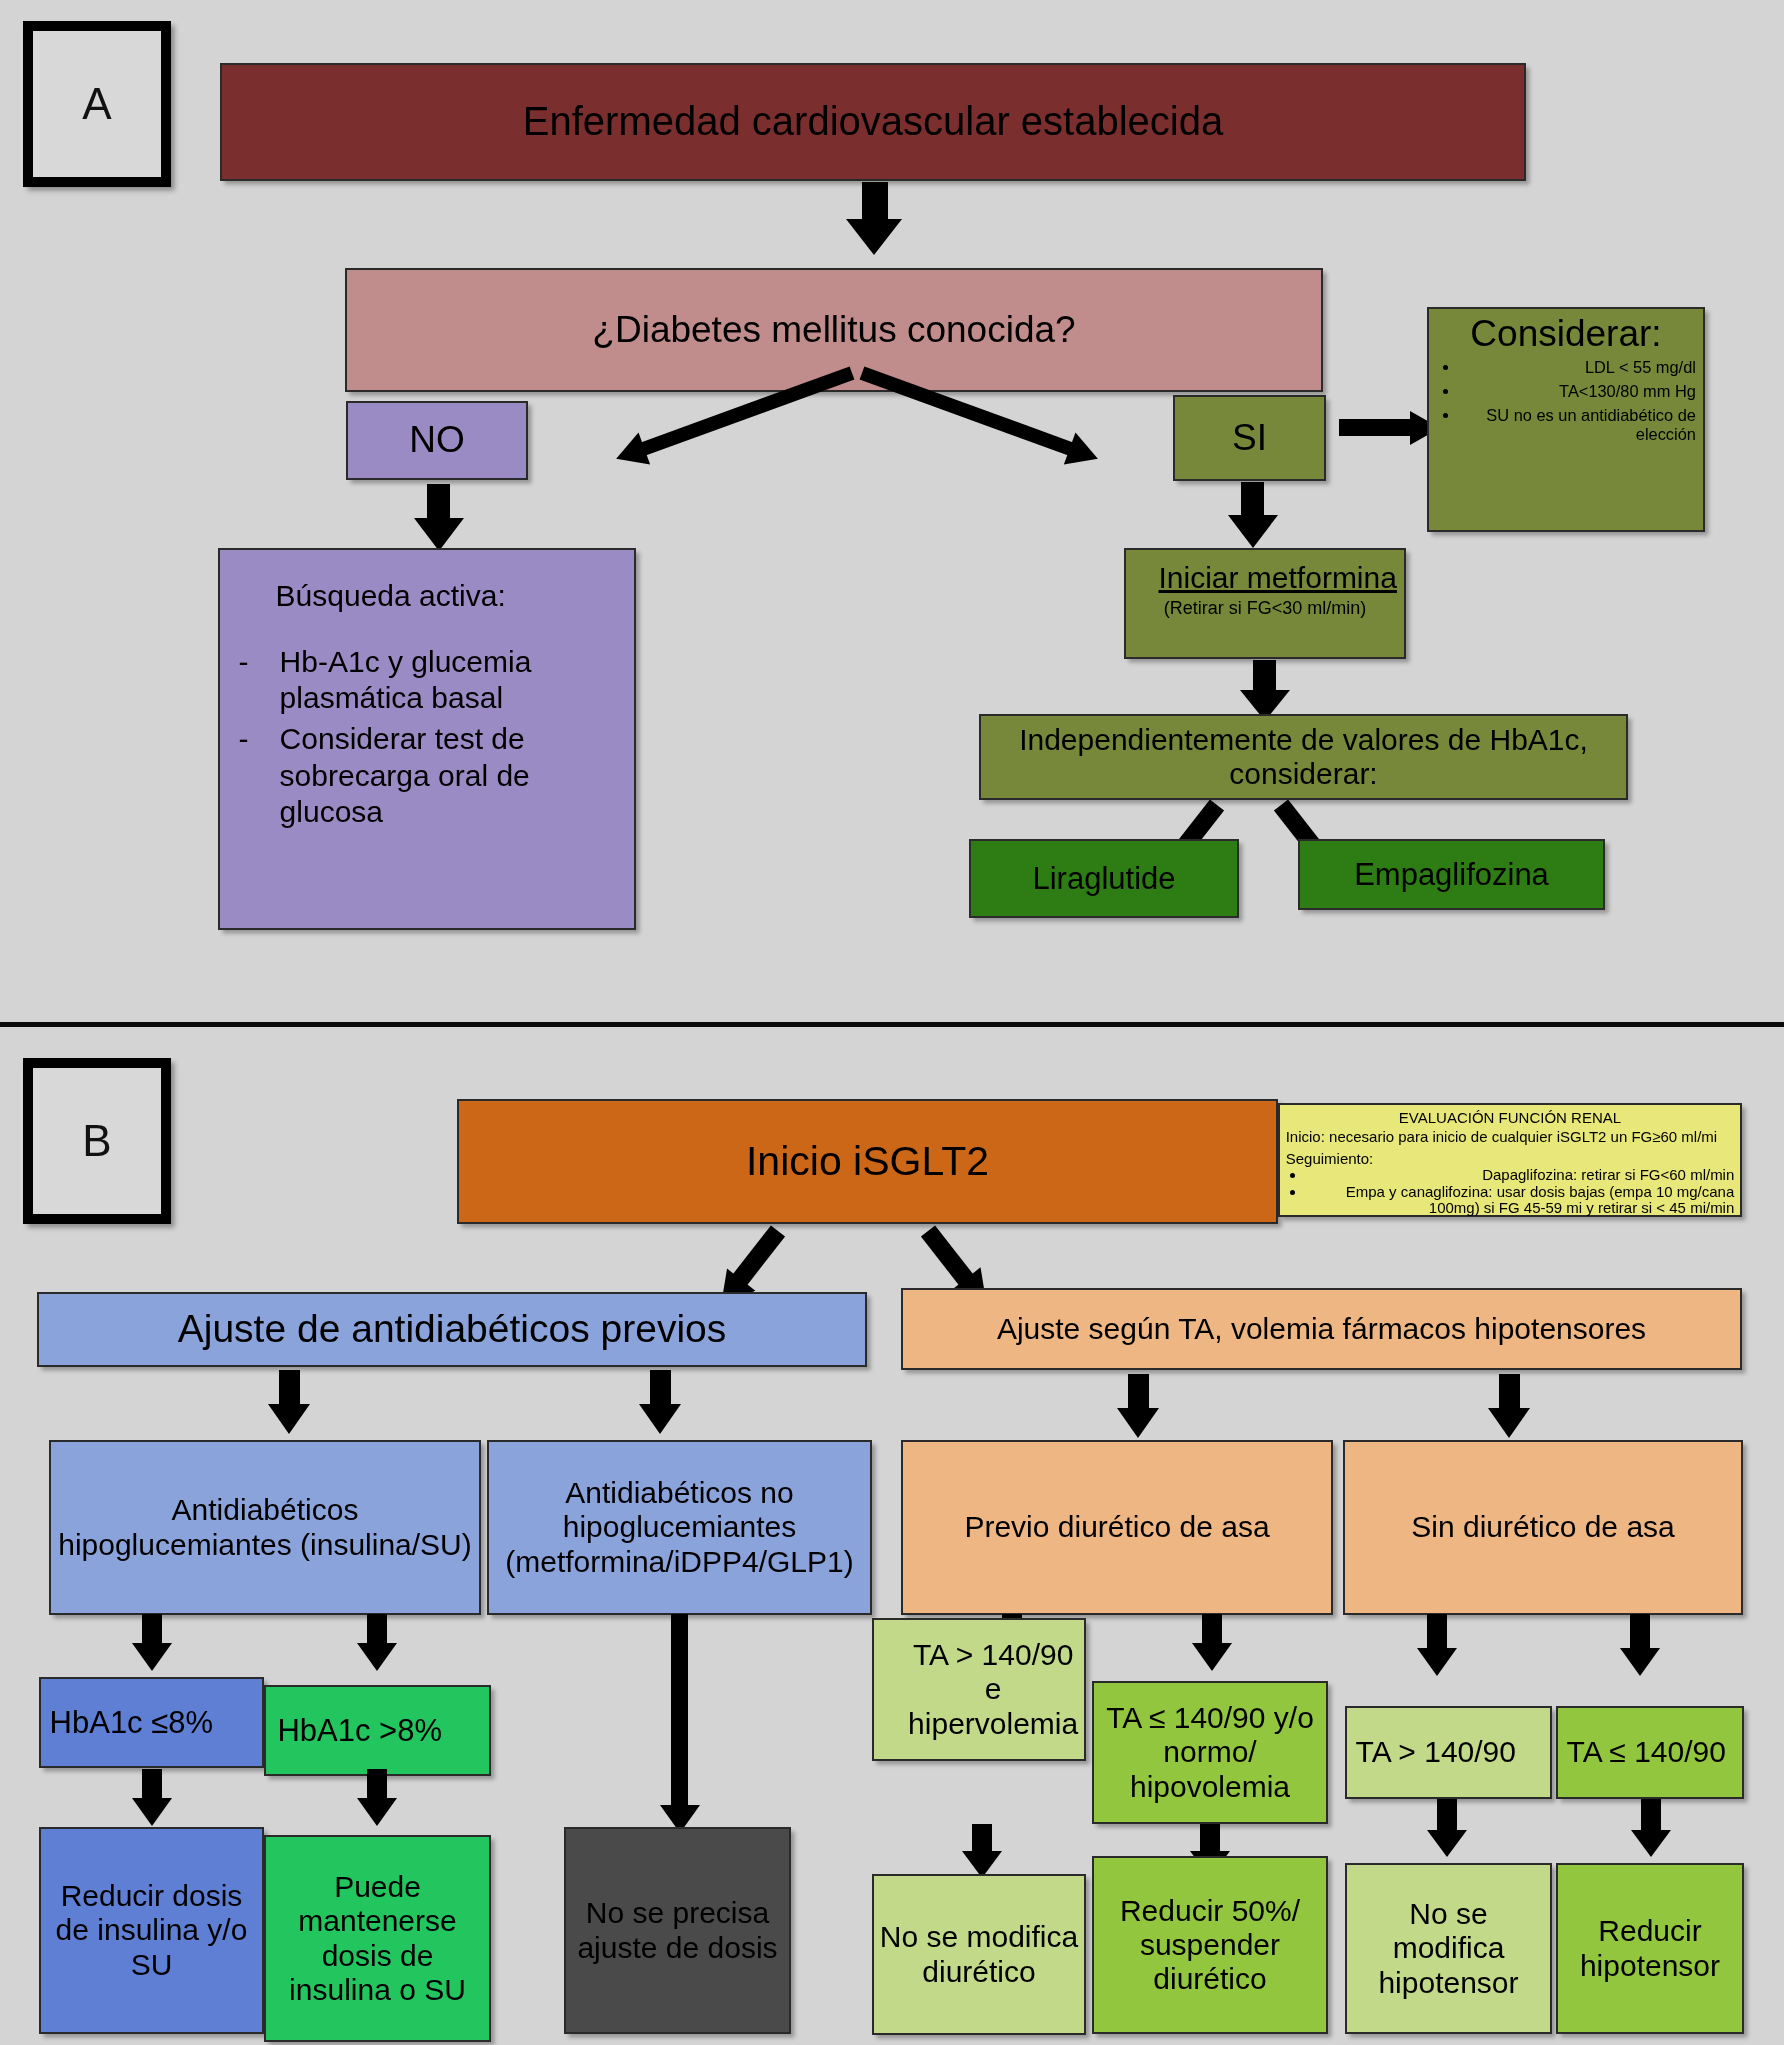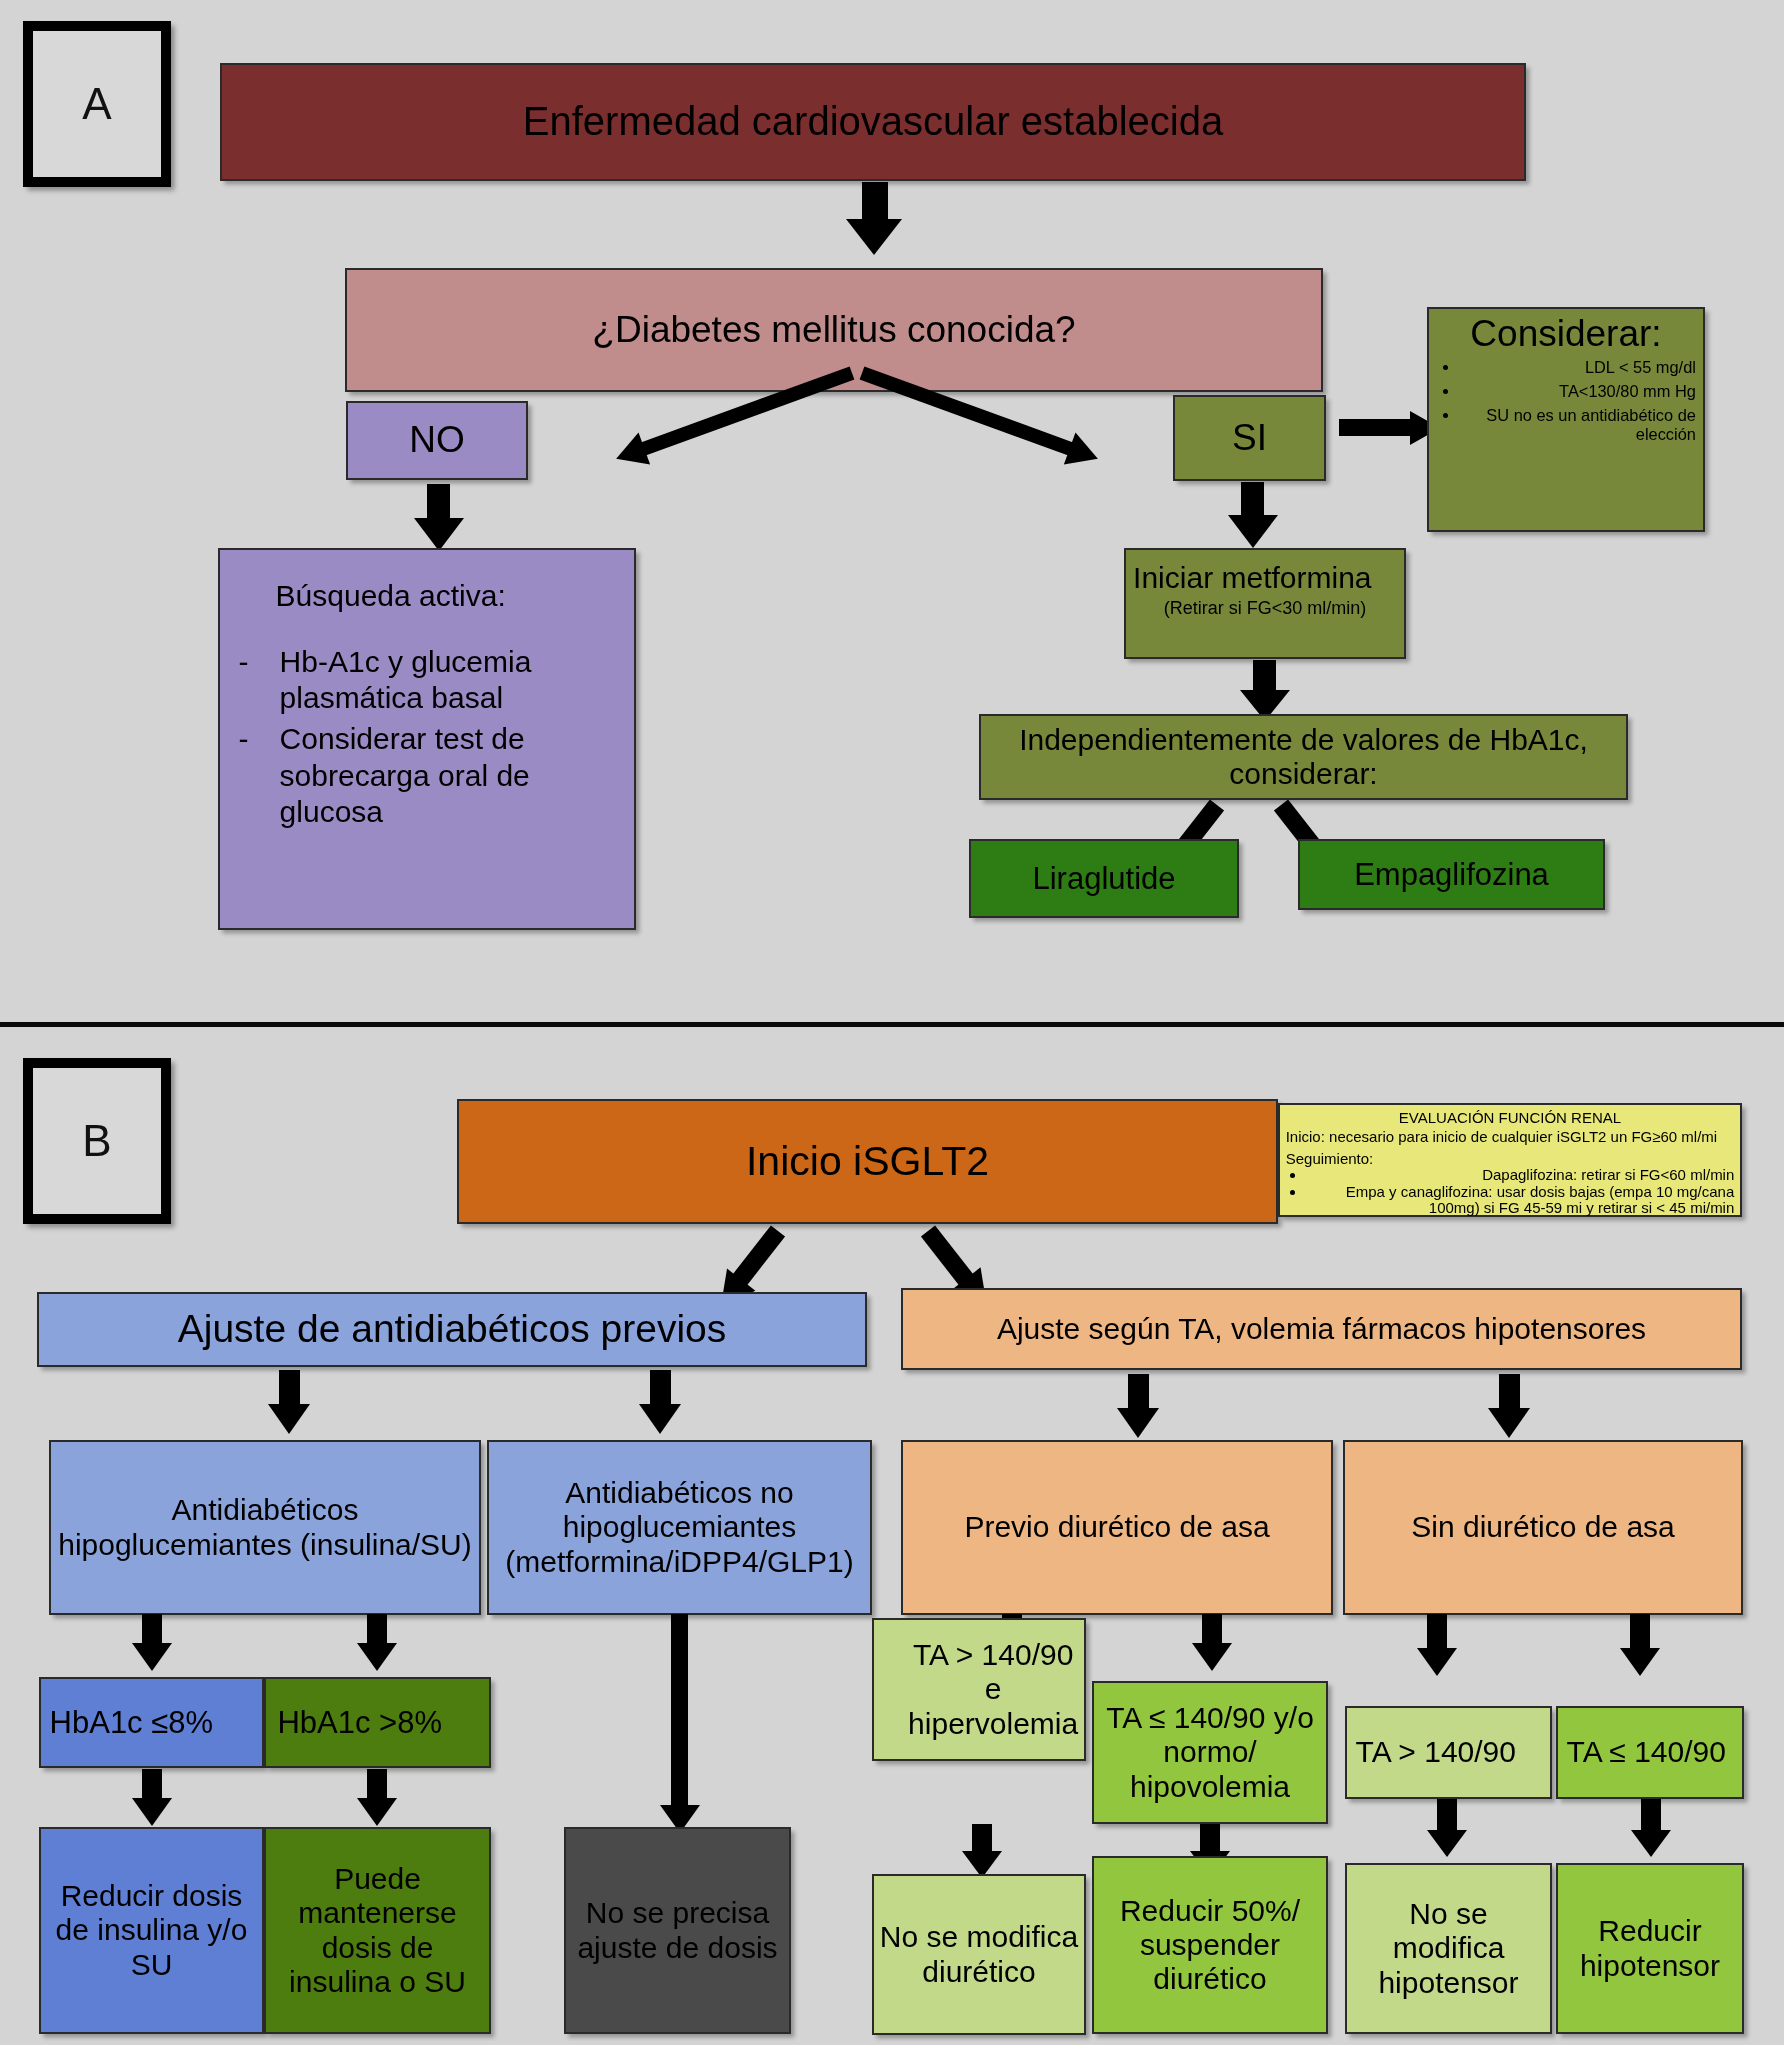--- a/index.html
+++ b/index.html
@@ -46,21 +46,21 @@
   
   .c-darkred   {background:#7b2e2e;}
   .c-pink      {background:#c08c8c;}
   .c-purple    {background:#9b8bc4;}
   .c-olive     {background:#77883a;}
   .c-green     {background:#2e7d14;}
   .c-orange    {background:#cb6716;}
   .c-yellow    {background:#e8e87a; border-color:#2a2a2a;}
   .c-blue      {background:#8ba3db;}
   .c-blue2     {background:#5f7fd4;}
-  .c-gray      {background:#4d7c0f;}
+  .c-gray      {background:#22c55e;margin-top:8px;}
   .c-darkgray  {background:#4a4a4a;}
   .c-peach     {background:#eeb683;}
   .c-ltgreen   {background:#c3d98a;}
   .c-brgreen   {background:#92c63e;}
 
   
   .arr{position:absolute;}
   .arr .shaft{position:absolute;background:#000;}
   .arr .head{position:absolute;width:0;height:0;}
   .arr-down .head{
@@ -148,21 +148,21 @@
       <span>Considerar test de sobrecarga oral de glucosa</span>
     </div>
   </div>
 
   <div class="arr arr-down" style="left:1228px;top:482px;width:50px;height:69px;--hw:25px;--hh:33px;">
     <div class="shaft" style="left:13px;top:0;width:23px;height:36px;"></div>
     <div class="head" style="left:0;top:33px;"></div>
   </div>
 
   <div class="box c-olive" style="left:1124px;top:548px;width:282px;height:111px;display:block;padding:10px 7.1px;">
-    <div style="font-size:30px;line-height:1.18;text-align:left;">Iniciar metformina</div>
+    <div style="font-size:30px;line-height:1.18;text-align:right;text-decoration:underline;">Iniciar metformina</div>
     <div style="font-size:18px;text-align:center;margin-top:2.9px;">(Retirar si FG&lt;30 ml/min)</div>
   </div>
 
   <div class="arr arr-down" style="left:1240px;top:660px;width:50px;height:64px;--hw:25px;--hh:31px;">
     <div class="shaft" style="left:13px;top:0;width:23px;height:33px;"></div>
     <div class="head" style="left:0;top:30px;"></div>
   </div>
 
   <div class="box c-olive" style="left:939px;top:714px;width:649px;height:86px;font-size:30px;margin-left:40px;">
     <span class="inner">Independientemente de valores de HbA1c, considerar:</span>

